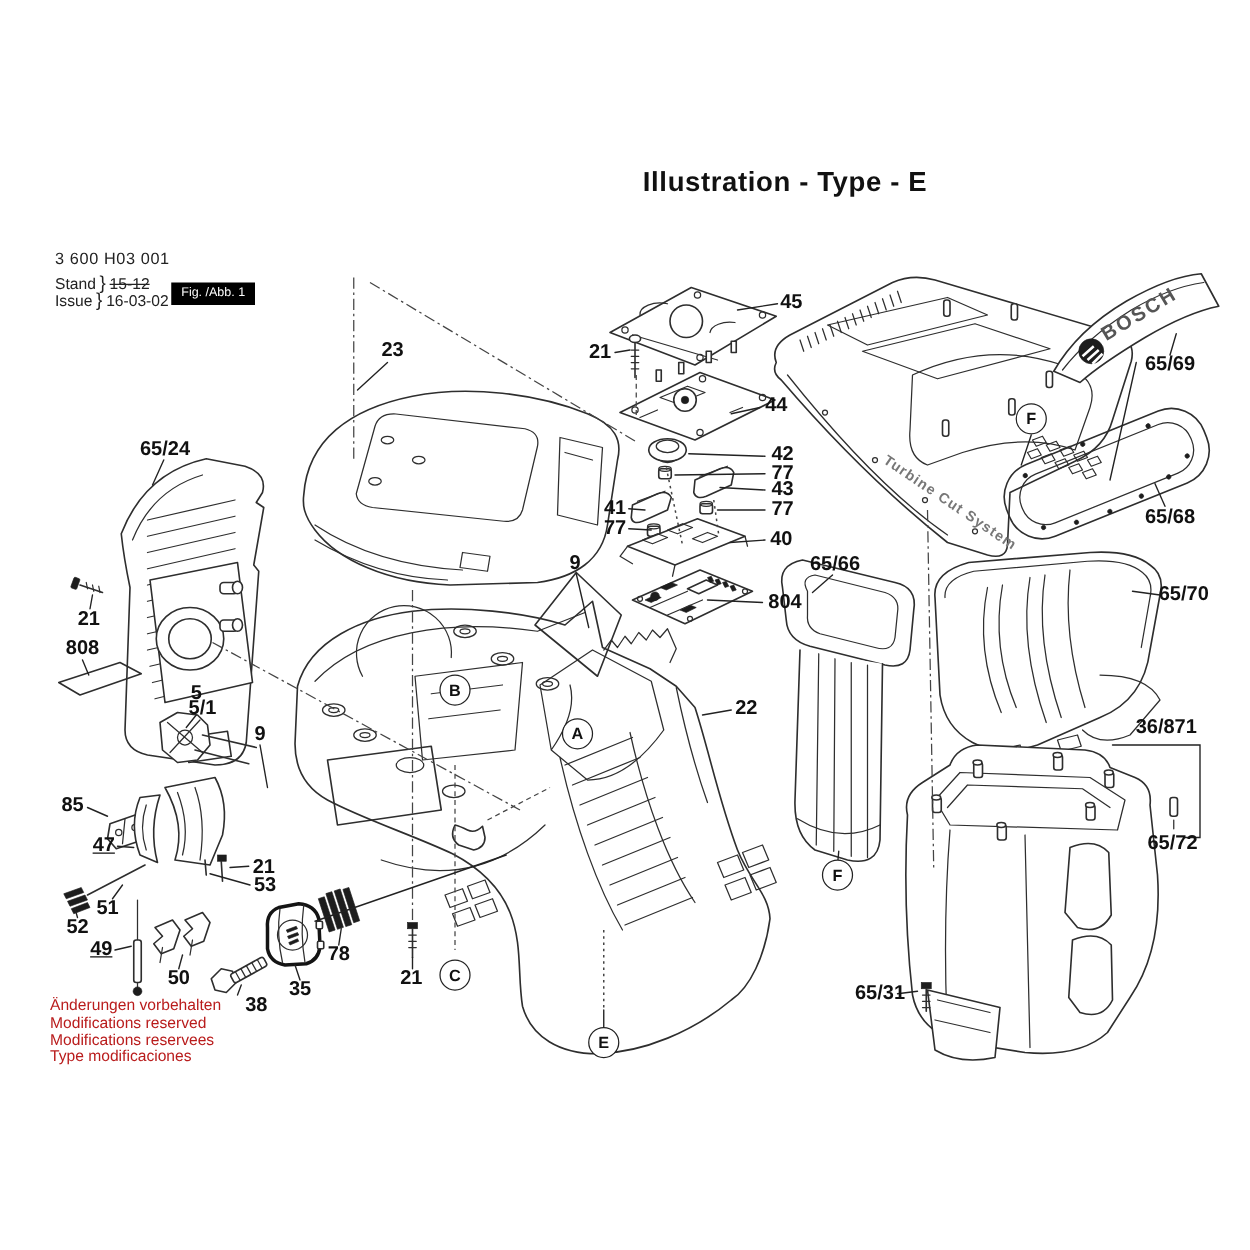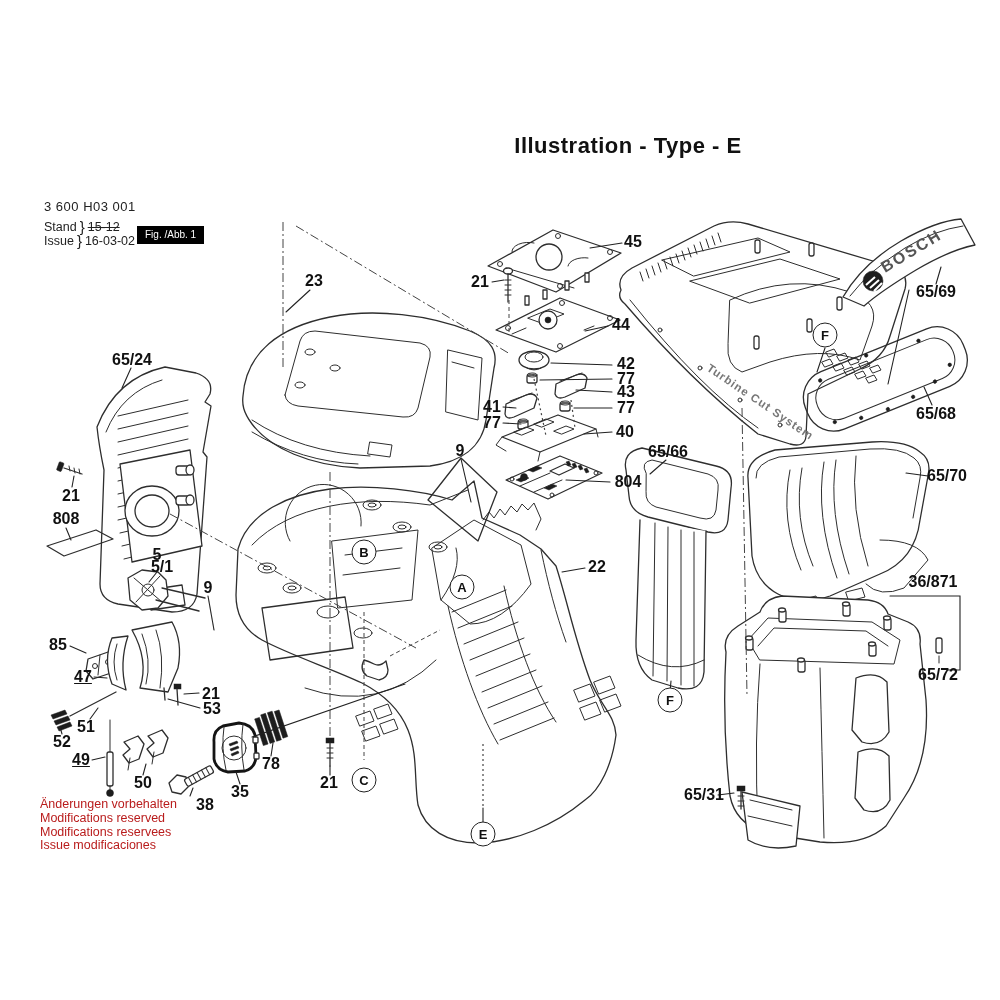--- a/index.html
+++ b/index.html
@@ -488,15 +488,15 @@
       <div class="rlet" style="left: 364px; top: 780px;">C</div>
       <div class="rlet" style="left: 483px; top: 834px;">E</div>
       <div class="rlet" style="left: 825px; top: 335px;">F</div>
       <div class="rlet" style="left: 670px; top: 700px;">F</div>
     </div>
 
   <div id="footer">
       <div>Änderungen vorbehalten</div>
       <div>Modifications reserved</div>
       <div>Modifications reservees</div>
-      <div>Issue modificaciones</div>
+      <div>Type modificaciones</div>
     </div>
 </div>
 
 </body></html>

